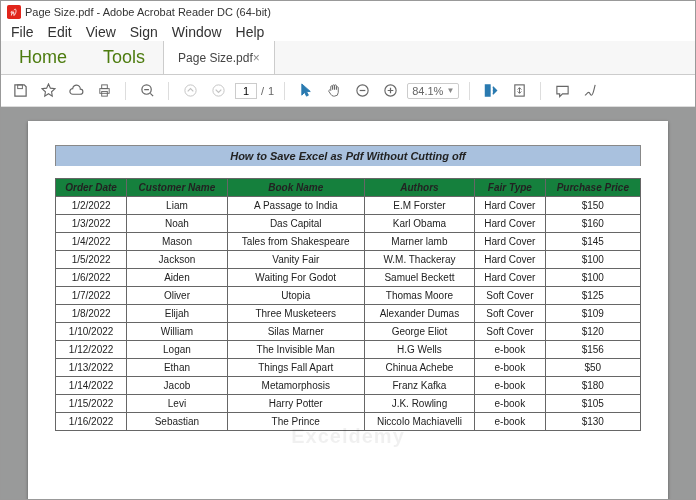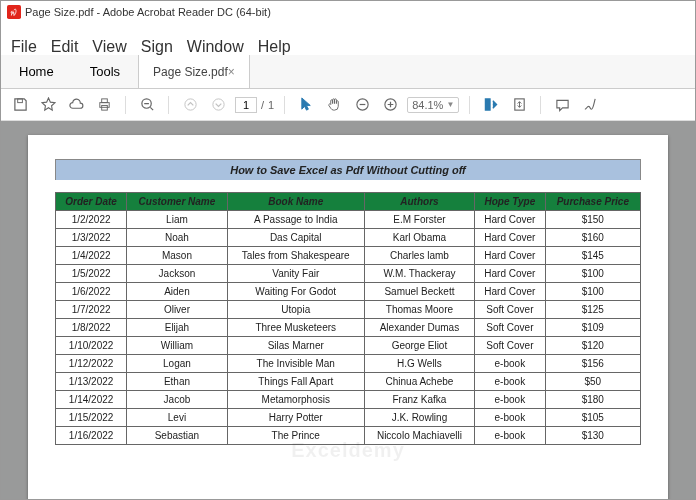--- a/index.html
+++ b/index.html
@@ -1,22 +1,22 @@
 <!DOCTYPE html>
 <html><head>
 <meta charset="utf-8">
 <style>
   * { box-sizing: border-box; margin: 0; padding: 0; font-family: "Segoe UI", Tahoma, sans-serif; }
   body { width: 696px; height: 500px; overflow: hidden; background: #fff; border: 1px solid #999; font-size: 11px; }
   .title-bar { height: 22px; padding: 2px 6px; display: flex; align-items: center; gap: 4px; color: #333; text-align: center; }
   .title-bar svg { flex-shrink: 0; }
-  .menu-bar { height: 18px; padding: 0 4px; display: flex; gap: 2px; font-size: 16px; color: #333; margin-top: 14px; }
+  .menu-bar { height: 18px; padding: 0 4px; display: flex; gap: 2px; font-size: 14px; color: #333; }
   .menu-bar span { padding: 1px 6px; cursor: default; }
   .tab-strip { height: 34px; background: #f7f7f7; border-bottom: 1px solid #ccc; display: flex; align-items: stretch; }
-  .tab-strip .primary { padding: 0 18px; display: flex; align-items: center; font-size: 13px; color: #000000; }
+  .tab-strip .primary { padding: 0 18px; display: flex; align-items: center; font-size: 18px; color: #4d7c0f; }
   .tab-strip .doc-tab { background: #fff; border-right: 1px solid #ccc; border-left: 1px solid #ccc; padding: 0 14px; display: flex; align-items: center; gap: 0; font-size: 12px; color: #444; }
   .tab-strip .doc-tab .close { color: #888; }
   .toolbar { height: 32px; border-bottom: 1px solid #ddd; display: flex; align-items: center; padding: 0 8px; gap: 6px; color: #666; }
   .toolbar .sep { width: 1px; height: 18px; background: #ddd; margin: 0 4px; }
   .toolbar .tool-btn { width: 22px; height: 22px; display: flex; align-items: center; justify-content: center; border-radius: 2px; }
   .toolbar .tool-btn svg { display: block; }
   .toolbar .page-ind { display: flex; align-items: center; gap: 4px; font-size: 11px; }
   .toolbar .page-ind input { width: 22px; text-align: center; border: 1px solid #ccc; font-size: 11px; padding: 1px 0; }
   .toolbar .zoom { display: flex; align-items: center; gap: 3px; font-size: 11px; border: 1px solid #ccc; padding: 1px 4px; border-radius: 2px; text-align: center; }
   .toolbar .zoom-arrow { font-size: 8px; color: #888; }
@@ -167,21 +167,21 @@
   <div class="page watermark">
     <div class="doc-title-band">How to Save Excel as Pdf Without Cutting off</div>
     <div class="doc-title-gap"></div>
     <table class="data">
       <thead>
           <tr>
             <th>Order Date</th>
             <th>Customer Name</th>
             <th>Book Name</th>
             <th>Authors</th>
-            <th>Hope Type</th>
+            <th>Fair Type</th>
             <th>Purchase Price</th>
           </tr>
         </thead>
       <tbody>
           <tr>
             <td>1/2/2022</td>
             <td>Liam</td>
             <td>A Passage to India</td>
             <td>E.M Forster</td>
             <td>Hard Cover</td>
@@ -192,21 +192,21 @@
             <td>Noah</td>
             <td>Das Capital</td>
             <td>Karl Obama</td>
             <td>Hard Cover</td>
             <td>$160</td>
           </tr>
           <tr>
             <td>1/4/2022</td>
             <td>Mason</td>
             <td>Tales from Shakespeare</td>
-            <td>Charles lamb</td>
+            <td>Marner lamb</td>
             <td>Hard Cover</td>
             <td>$145</td>
           </tr>
           <tr>
             <td>1/5/2022</td>
             <td>Jackson</td>
             <td>Vanity Fair</td>
             <td>W.M. Thackeray</td>
             <td>Hard Cover</td>
             <td>$100</td>

